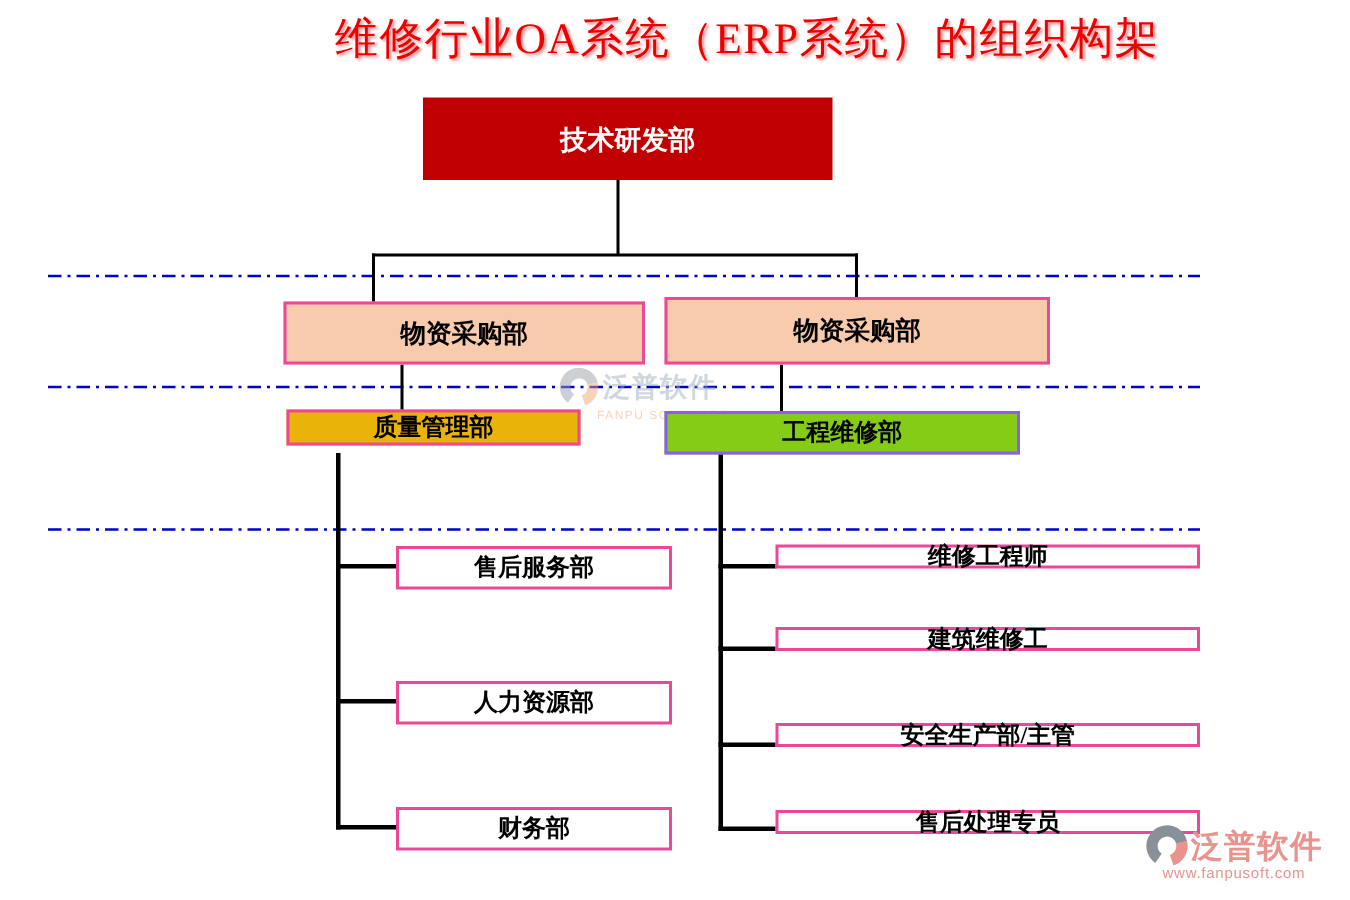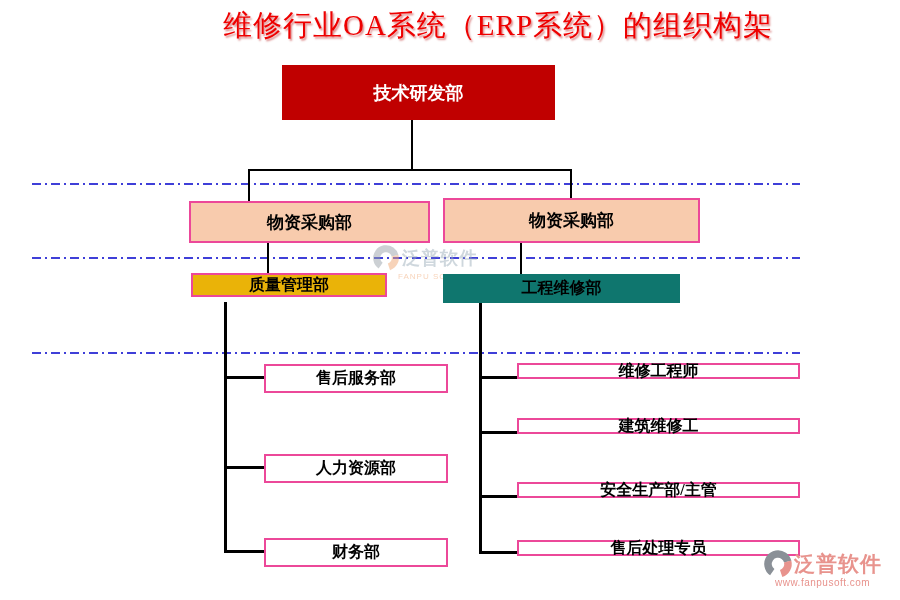--- a/index.html
+++ b/index.html
@@ -14,21 +14,21 @@
     padding-left:48px;
   }
   .box{
     position:absolute;box-sizing:border-box;display:flex;align-items:center;justify-content:center;
     font-weight:bold;color:#000;background:#fff;border:2px solid #ec4899;text-align:center;
   }
   .box.root{left:282px;top:65px;width:273px;height:55px;background:#c00000;border:none;color:#fff;font-size:18px;}
   .box.l2a{left:189px;top:201px;width:241px;height:42px;background:#f8cbad;font-size:17px;}
   .box.l2b{left:443px;top:198px;width:257px;height:45px;background:#f8cbad;font-size:17px;}
   .box.l3a{left:191px;top:273px;width:196px;height:24px;background:#eab308;font-size:16px;}
-  .box.l3b{left:443px;top:274px;width:237px;height:29px;background:#0f766e;border:2px solid #0f766e;font-size:16px;}
+  .box.l3b{left:443px;top:274px;width:237px;height:29px;background:#84cc16;border:2px solid #8b5cf6;font-size:16px;}
   .box.leaf-l{left:264px;width:184px;height:29px;font-size:16px;}
   .box.leaf-r{left:517px;width:283px;height:16px;font-size:16px;}
   .ln{position:absolute;background:#000;}
   svg.guides{position:absolute;left:0;top:0;pointer-events:none;}
   .watermark{
     position:absolute;left:372px;top:244px;width:120px;opacity:.5;
     font-family:"Liberation Sans","DejaVu Sans",sans-serif;
   }
   .watermark .wm-row{display:flex;align-items:center;gap:2px;}
   .watermark .wm-brand{font-size:18px;font-weight:bold;color:#9fb0bc;letter-spacing:1px;white-space:nowrap;}

